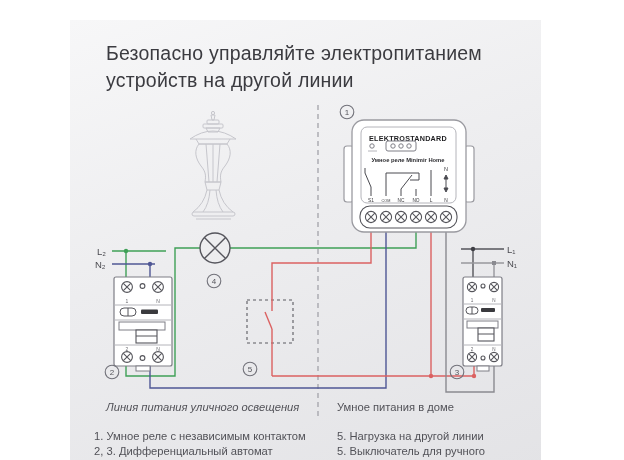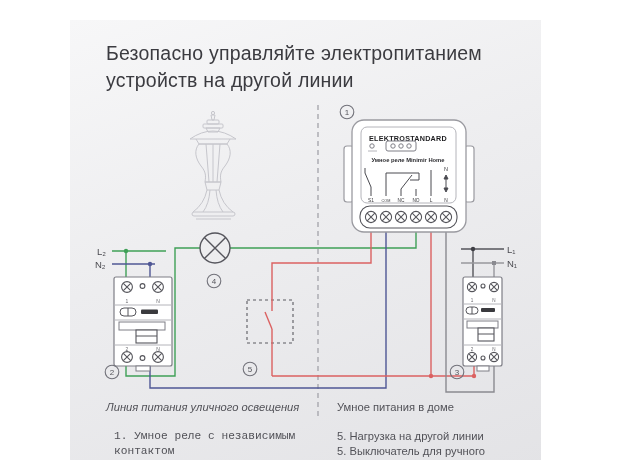--- a/index.html
+++ b/index.html
@@ -6,21 +6,21 @@
   #stage{position:relative;width:624px;height:460px;background:#ffffff;overflow:hidden;
          font-family:"Liberation Sans",sans-serif;margin-top:20px;}
   #panel{position:absolute;left:70px;top:0;width:471px;height:450px;
          background:linear-gradient(160deg,#f7f7f8 0%,#ededef 45%,#e3e3e6 100%);}
   #diagram-svg{position:absolute;left:0;top:0;width:624px;height:460px;}
   .title{position:absolute;left:106px;top:20px;width:440px;
          font-size:19.5px;line-height:27px;font-weight:500;color:#3b3b40;letter-spacing:.2px;}
   .caption{position:absolute;top:381px;font-size:11.2px;color:#515157;}
   .caption.left{left:106px;font-style:italic;} .caption.right{left:337px;}
   .legend{position:absolute;top:409px;font-size:11.2px;line-height:15px;color:#515157;}
-  .legend.left{left:114px;width:225px;font-family:Liberation Mono, monospace;}
+  .legend.left{left:94px;width:225px;}
   .legend.right{left:337px;width:178px;}
   .legend .hang{padding-left:14px;text-indent:-14px;}
   svg text{font-family:"Liberation Sans",sans-serif;}
 </style>
 </head>
 <body>
 
 <div id="stage">
   <div id="panel"></div>
 
@@ -238,18 +238,19 @@
       <text x="214" y="264">4</text>
       <text x="250" y="352">5</text>
     </g>
   </svg>
 
   <div class="caption left">Линия питания уличного освещения</div>
   <div class="caption right">Умное питания в доме</div>
 
   <div class="legend left">
     <div>1. Умное реле с независимым контактом</div>
+    <div>2, 3. Дифференциальный автомат</div>
   </div>
   <div class="legend right">
     <div>5. Нагрузка на другой линии</div>
     <div class="hang">5. Выключатель для ручного переключения</div>
   </div>
 </div>
 
 </body></html>

